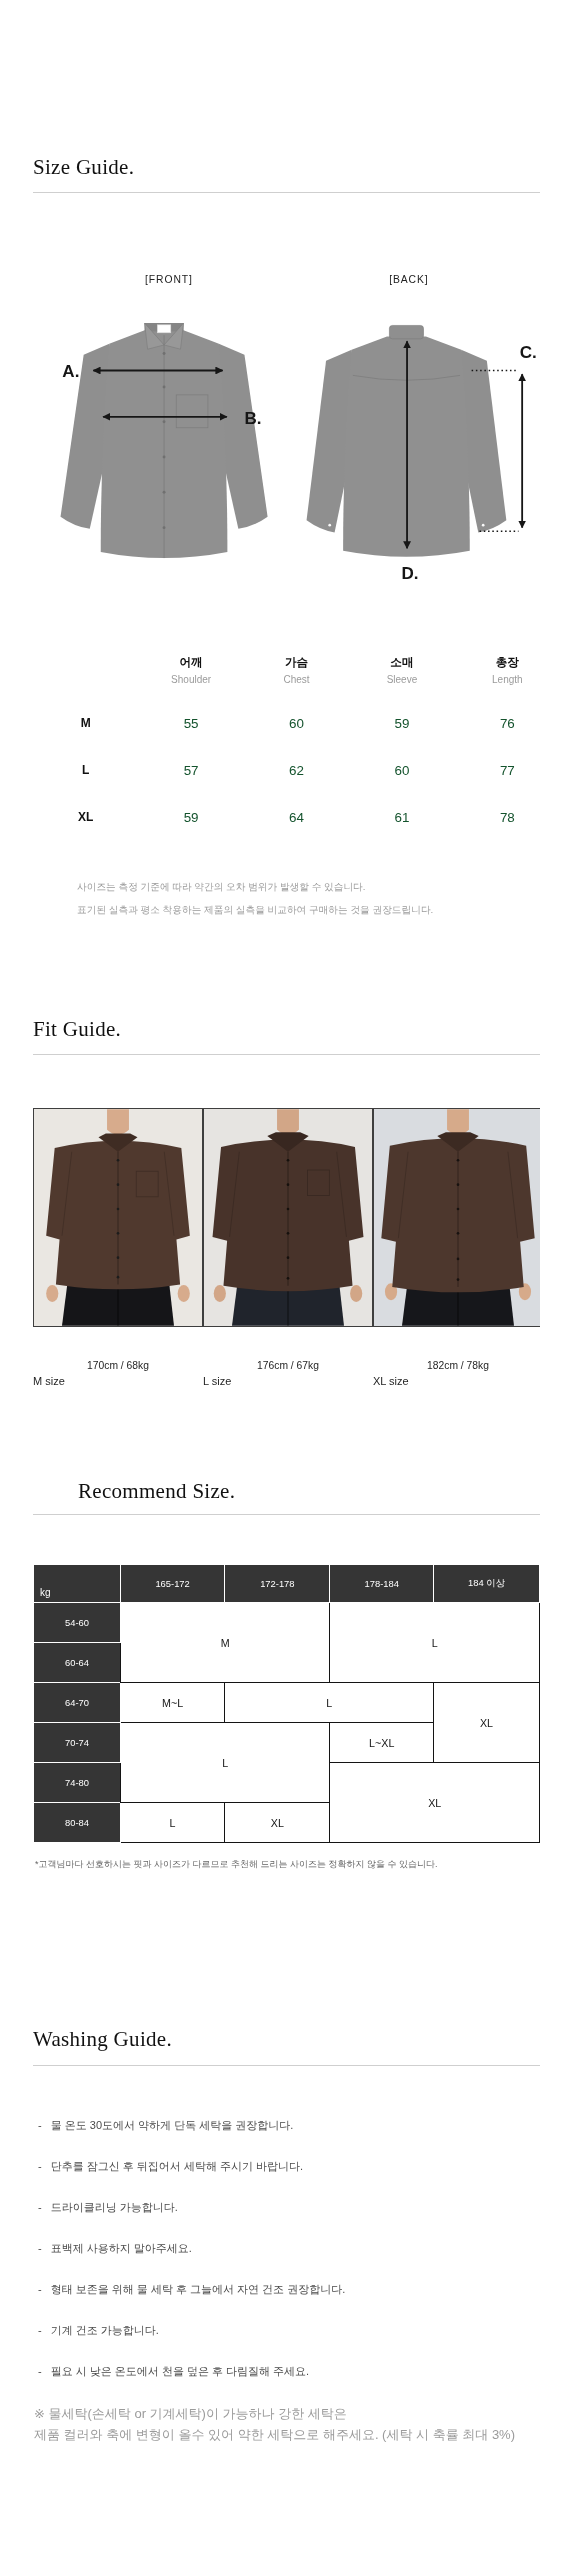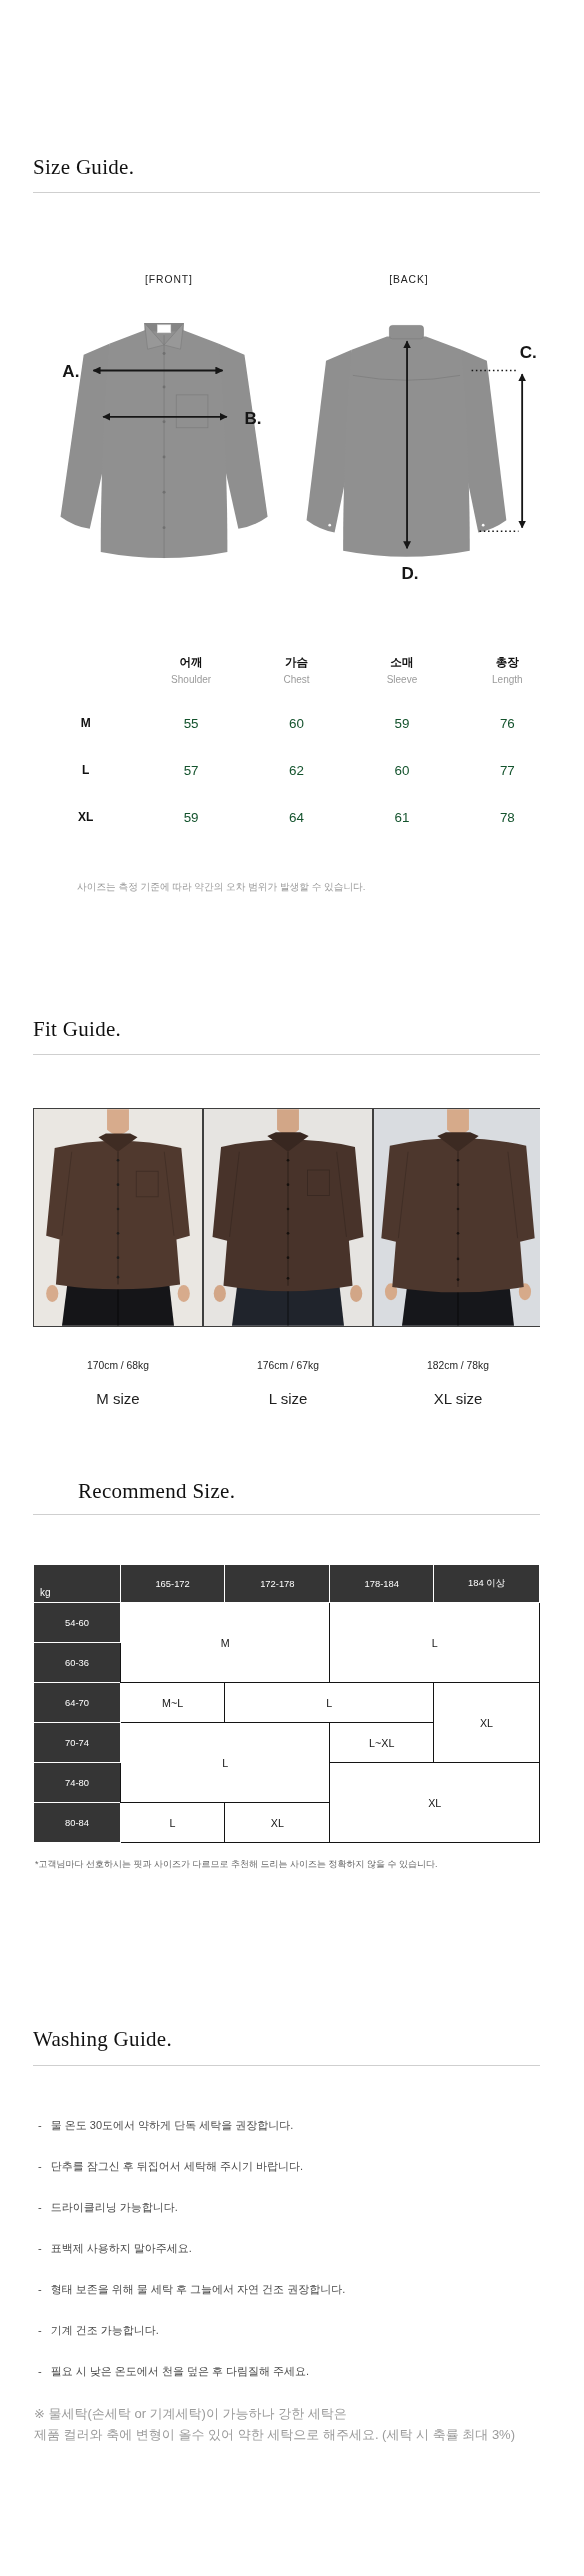--- a/index.html
+++ b/index.html
@@ -20,21 +20,21 @@
 
   .note-gray{font-size:9.7px;color:#9b9b9b;line-height:23px;}
 
   
   .fit-wrap{position:absolute;left:33px;top:1108px;width:527px;display:flex;}
   .fit-col{width:170px;}
   .photo{width:170px;height:219px;border:1.2px solid #3e3e3e;box-sizing:border-box;
          overflow:hidden;background:#e9e7e3;}
   .photo svg{display:block;width:100%;height:100%;}
   .cap1{margin-top:32px;text-align:center;font-size:10.3px;color:#1f1f1f;line-height:13.4px;}
-  .cap2{margin-top:20px;text-align:center;font-size:15px;color:#1f1f1f;line-height:13.4px;}
+  .cap2{margin-top:3px;text-align:left;font-size:11px;color:#1f1f1f;line-height:13.4px;}
 
   
   .rs-table{position:absolute;left:33px;top:1564px;border-collapse:collapse;table-layout:fixed;}
   .rs-table th{background:#353535;color:#fff;font-weight:400;font-size:9.4px;
                border:1.2px solid #ffffff;text-align:center;}
   .rs-table td{background:#fff;color:#161616;font-size:10.7px;border:1.8px solid #141414;
                text-align:center;}
   .rs-table tr{height:40px;}
   .diag{position:relative;background-image:linear-gradient(to bottom right,
         rgba(0,0,0,0) calc(50% - 0.9px), #ffffff calc(50% - 0.9px),
@@ -149,20 +149,21 @@
   </div>
   <div class="st-row" style="top:810px;">
     <div class="st-c st-size">XL</div>
     <div class="st-c st-val">59</div>
     <div class="st-c st-val">64</div>
     <div class="st-c st-val">61</div>
     <div class="st-c st-val">78</div>
   </div>
 
   <div class="abs note-gray" style="left:77px;top:875px;">사이즈는 측정 기준에 따라 약간의 오차 범위가 발생할 수 있습니다.</div>
+  <div class="abs note-gray" style="left:77px;top:898px;">표기된 실측과 평소 착용하는 제품의 실측을 비교하여 구매하는 것을 권장드립니다.</div>
 
   <div class="abs h-serif" style="left:33px;top:1017px;">Fit Guide.</div>
   <div class="hr" style="top:1054px;"></div>
 
   <div class="fit-wrap">
 
     <div class="fit-col">
       <div class="photo" style="background:#eae7e2;">
         <svg viewBox="0 0 276 356">
           <rect x="0" y="0" width="276" height="356" fill="#eae7e2"></rect>
@@ -260,21 +261,21 @@
         <th>172-178</th>
         <th>178-184</th>
         <th>184 이상</th>
       </tr>
       <tr>
         <th>54-60</th>
         <td colspan="2" rowspan="2">M</td>
         <td colspan="2" rowspan="2">L</td>
       </tr>
       <tr>
-        <th>60-36</th>
+        <th>60-64</th>
       </tr>
       <tr>
         <th>64-70</th>
         <td>M~L</td>
         <td colspan="2">L</td>
         <td rowspan="2">XL</td>
       </tr>
       <tr>
         <th>70-74</th>
         <td colspan="2" rowspan="2">L</td>

